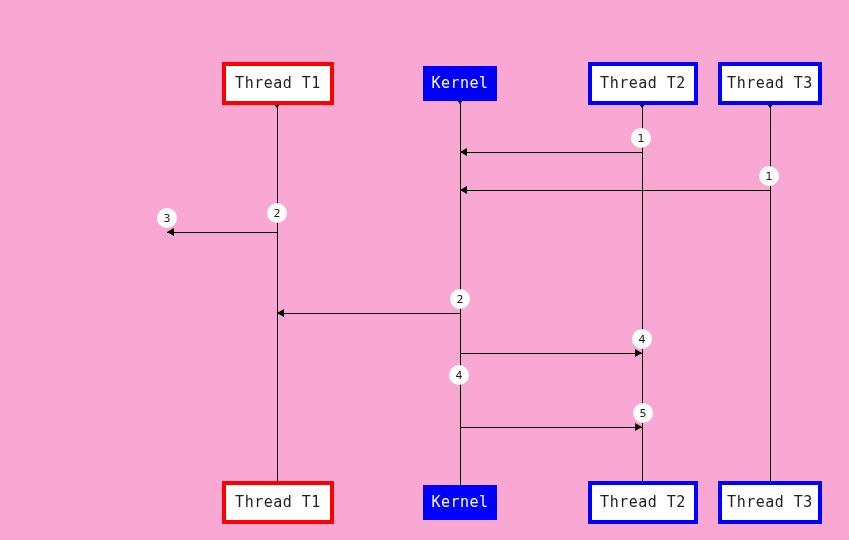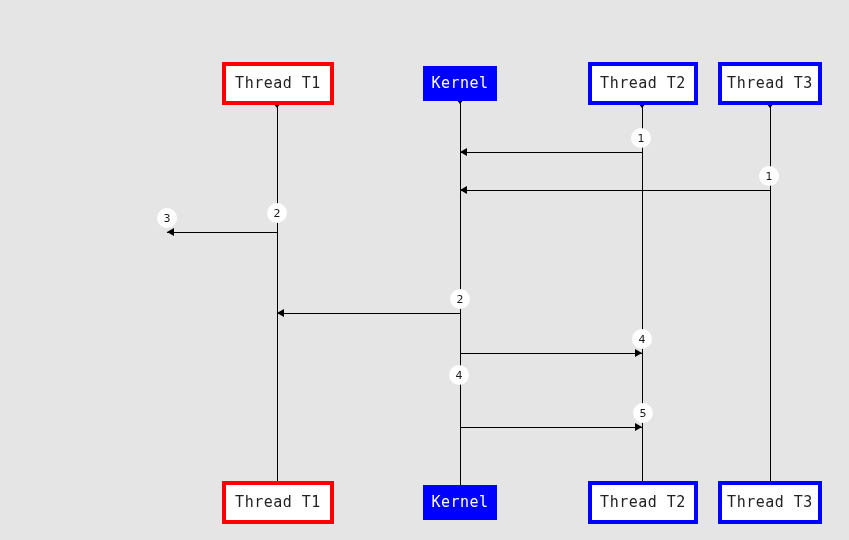--- a/index.html
+++ b/index.html
@@ -4,21 +4,21 @@
 <style>
   html, body {
     margin: 0;
     padding: 0;
     background: #000000;
   }
   #diagram-root {
     position: relative;
     width: 849px;
     height: 540px;
-    background: #e5e5e5;
+    background: #f9a8d4;
     overflow: hidden;
     font-family: "DejaVu Sans Mono", "Liberation Mono", monospace;
   }
 
   
   .participant {
     position: absolute;
     box-sizing: border-box;
     display: flex;
     align-items: center;

